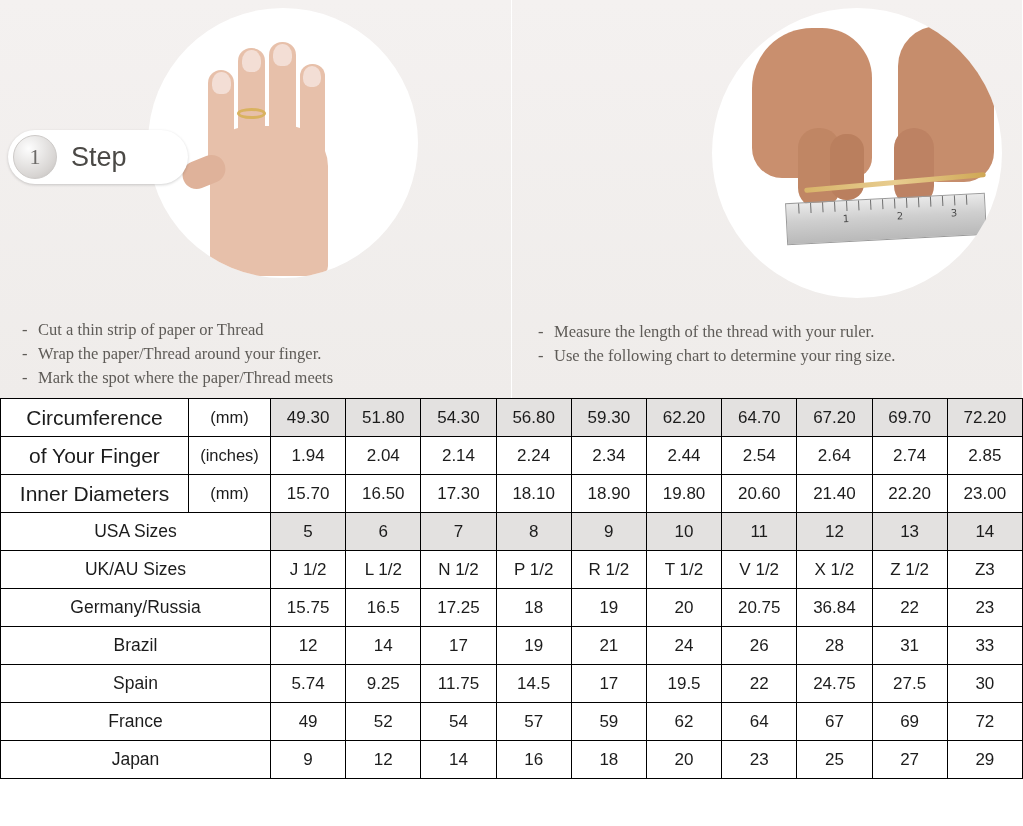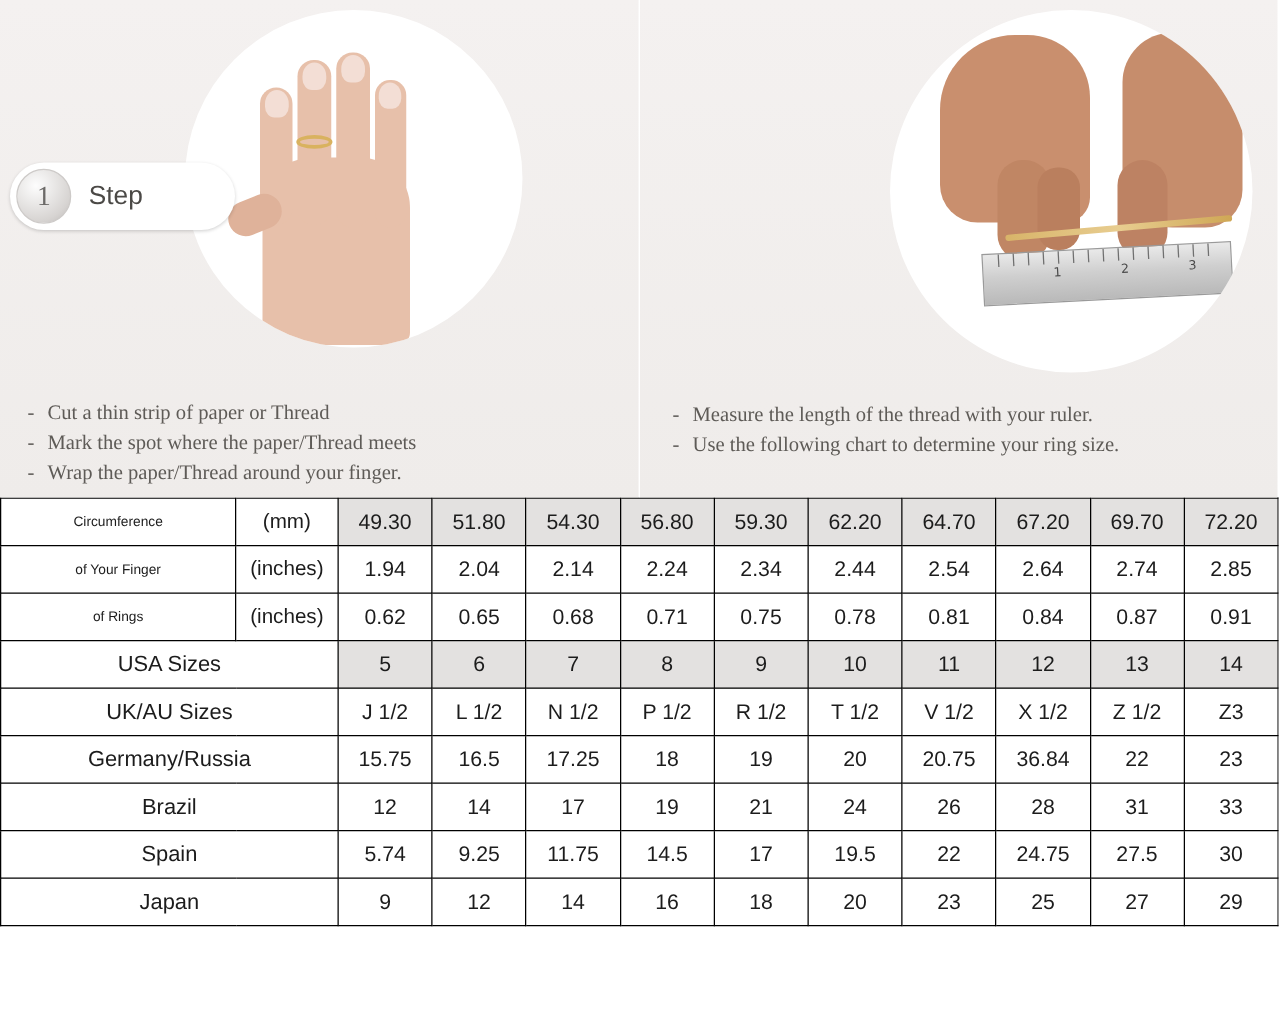--- a/index.html
+++ b/index.html
@@ -66,21 +66,21 @@
     border-radius: 50%;
     background: radial-gradient(circle at 35% 30%, #fdfdfd 0%, #d7d4d2 70%, #bdbab8 100%);
     border: 1px solid #cdcac8;
     color: #6c6a68;
     font-size: 22px;
     display: flex; align-items: center; justify-content: center;
     font-family: "Liberation Serif", serif;
   }
   .step-word {
     margin-left: 14px;
-    font-size: 21px;
+    font-size: 27px;
     color: #4b4946;
     font-family: "Liberation Sans", sans-serif;
   }
 
   .bullets {
     position: absolute;
     bottom: 8px;
     left: 22px;
     right: 10px;
     color: #5e5b57;
@@ -120,21 +120,21 @@
     text-align: center;
     padding: 0 2px;
     font-family: "Liberation Sans", sans-serif;
   }
   td.label {
     text-align: left;
     padding-left: 8px;
     font-size: 17.5px;
     white-space: nowrap;
   }
-  td.label-center { text-align: center; font-size: 11px; }
+  td.label-center { text-align: center; font-size: 21px; }
   td.unit { text-align: center; font-size: 16.5px; }
   td.shaded { background: #e3e1e0; }
   .col-label { width: 188px; }
   .col-unit  { width: 82px; }
 </style>
 </head>
 <body>
 
 <div class="page">
 
@@ -162,22 +162,22 @@
         </div>
       </div>
 
       <div class="step-pill left">
         <div class="step-num">1</div>
         <div class="step-word">Step</div>
       </div>
 
       <div class="bullets">
         <div class="b"><span class="dash">-</span><span>Cut a thin strip of paper or Thread</span></div>
+        <div class="b"><span class="dash">-</span><span>Wrap the paper/Thread around your finger.</span></div>
         <div class="b"><span class="dash">-</span><span>Mark the spot where the paper/Thread meets</span></div>
-        <div class="b"><span class="dash">-</span><span>Wrap the paper/Thread around your finger.</span></div>
       </div>
     </div>
 
     <div class="step-panel right">
 
       <div class="photo-circle right">
         <div class="hand-wrap">
 
           <div class="skin2" style="left:40px; top:20px; width:120px; height:150px; border-radius:60px 50px 20px 30px; background:#c98f6e;"></div>
           <div class="skin2" style="left:86px; top:120px; width:42px; height:80px; border-radius:20px; background:#c08664;"></div>
@@ -258,32 +258,32 @@
         <td>2.24</td>
         <td>2.34</td>
         <td>2.44</td>
         <td>2.54</td>
         <td>2.64</td>
         <td>2.74</td>
         <td>2.85</td>
       </tr>
 
       <tr>
-        <td class="label-center">of Rings</td>
-        <td class="unit">(inches)</td>
-        <td>0.62</td>
-        <td>0.65</td>
-        <td>0.68</td>
-        <td>0.71</td>
-        <td>0.75</td>
-        <td>0.78</td>
-        <td>0.81</td>
-        <td>0.84</td>
-        <td>0.87</td>
-        <td>0.91</td>
+        <td class="label-center">Inner Diameters</td>
+        <td class="unit">(mm)</td>
+        <td>15.70</td>
+        <td>16.50</td>
+        <td>17.30</td>
+        <td>18.10</td>
+        <td>18.90</td>
+        <td>19.80</td>
+        <td>20.60</td>
+        <td>21.40</td>
+        <td>22.20</td>
+        <td>23.00</td>
       </tr>
 
       <tr>
         <td class="label" colspan="2">USA Sizes</td>
         <td class="shaded">5</td>
         <td class="shaded">6</td>
         <td class="shaded">7</td>
         <td class="shaded">8</td>
         <td class="shaded">9</td>
         <td class="shaded">10</td>
@@ -342,20 +342,33 @@
         <td>11.75</td>
         <td>14.5</td>
         <td>17</td>
         <td>19.5</td>
         <td>22</td>
         <td>24.75</td>
         <td>27.5</td>
         <td>30</td>
       </tr>
 
+      <tr>
+        <td class="label" colspan="2">France</td>
+        <td>49</td>
+        <td>52</td>
+        <td>54</td>
+        <td>57</td>
+        <td>59</td>
+        <td>62</td>
+        <td>64</td>
+        <td>67</td>
+        <td>69</td>
+        <td>72</td>
+      </tr>
 
       <tr>
         <td class="label" colspan="2">Japan</td>
         <td>9</td>
         <td>12</td>
         <td>14</td>
         <td>16</td>
         <td>18</td>
         <td>20</td>
         <td>23</td>

